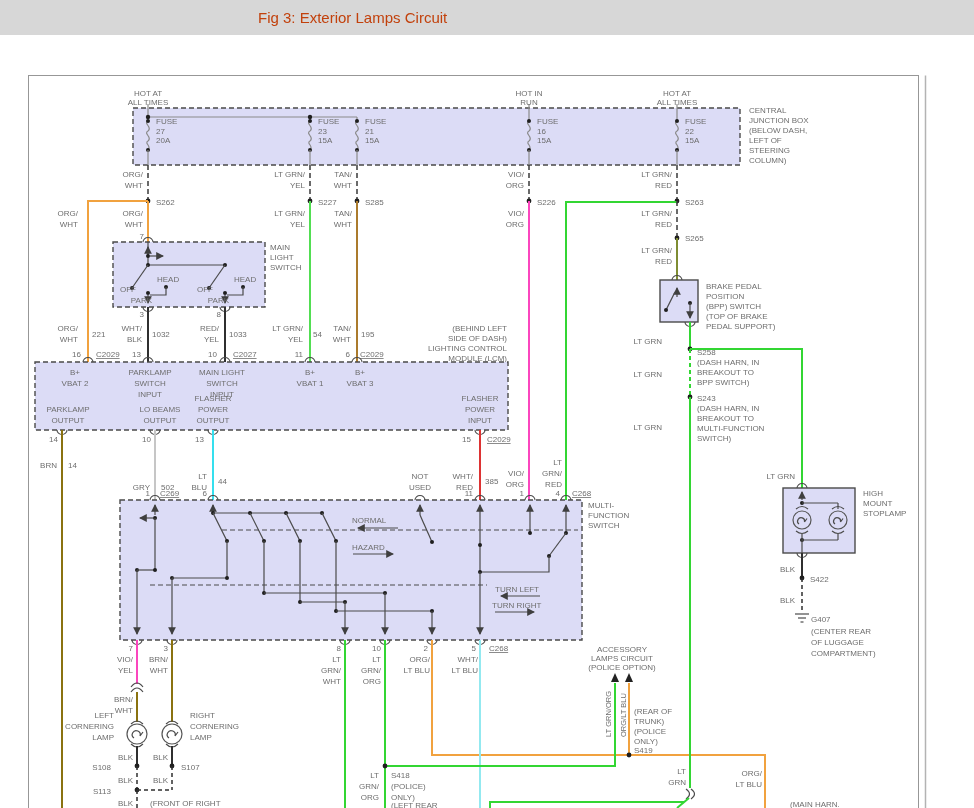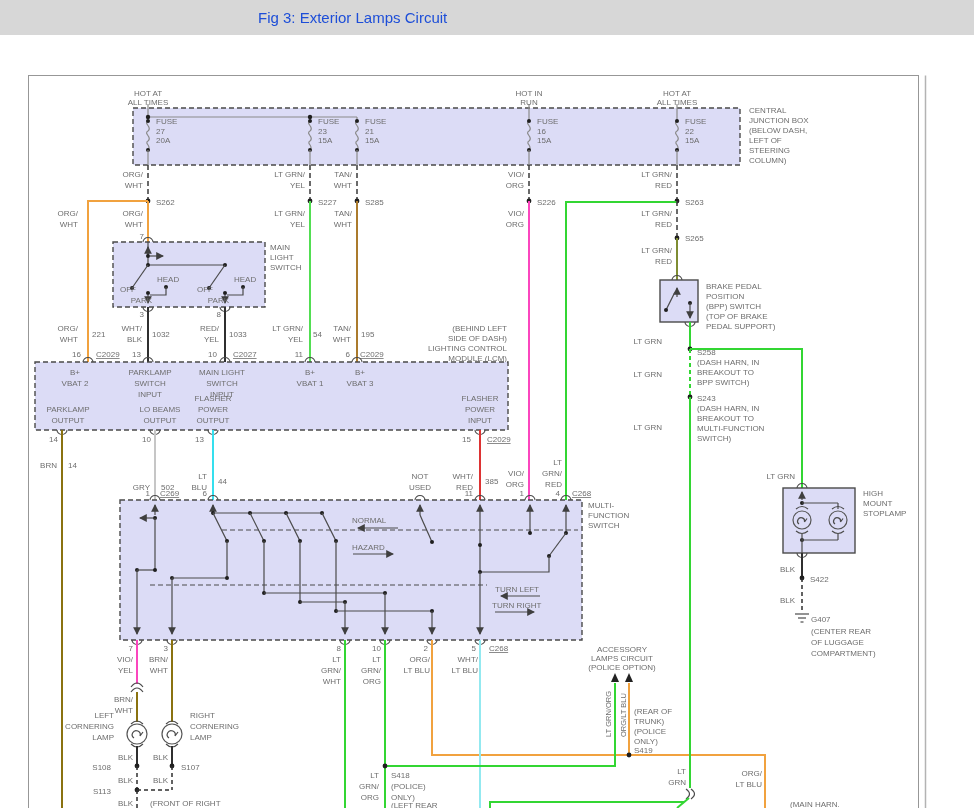--- a/index.html
+++ b/index.html
@@ -1,17 +1,17 @@
 <!DOCTYPE html>
 <html><head>
 <meta charset="utf-8">
 <style>
   html,body{margin:0;padding:0;background:#ffffff;width:974px;height:808px;overflow:hidden;}
   .titlebar{height:35px;background:#d7d7d7;display:flex;align-items:center;
-    font:15px "Liberation Sans",sans-serif;color:#1d4ed8;padding-left:258px;box-sizing:border-box;}
+    font:15px "Liberation Sans",sans-serif;color:#c2410c;padding-left:258px;box-sizing:border-box;}
   svg{display:block;}
   svg text{font-family:"Liberation Sans",sans-serif;font-size:8px;fill:#6e6e6e;}
   .u{text-decoration:underline;}
   .sm{font-size:7.5px;}
   .frame{fill:#ffffff;stroke:#979797;stroke-width:1;}
   .box{stroke:#4a4a4a;stroke-width:1.4;stroke-dasharray:5 3;}
   .sbox{stroke:#4a4a4a;stroke-width:1.4;}
   .pin{fill:none;stroke:#4a4a4a;stroke-width:1.1;}
   .gline{fill:none;stroke:#8a8a8a;stroke-width:1.2;}
   .wd{fill:none;stroke:#3a3a3a;stroke-width:1.5;stroke-dasharray:5 3;}

